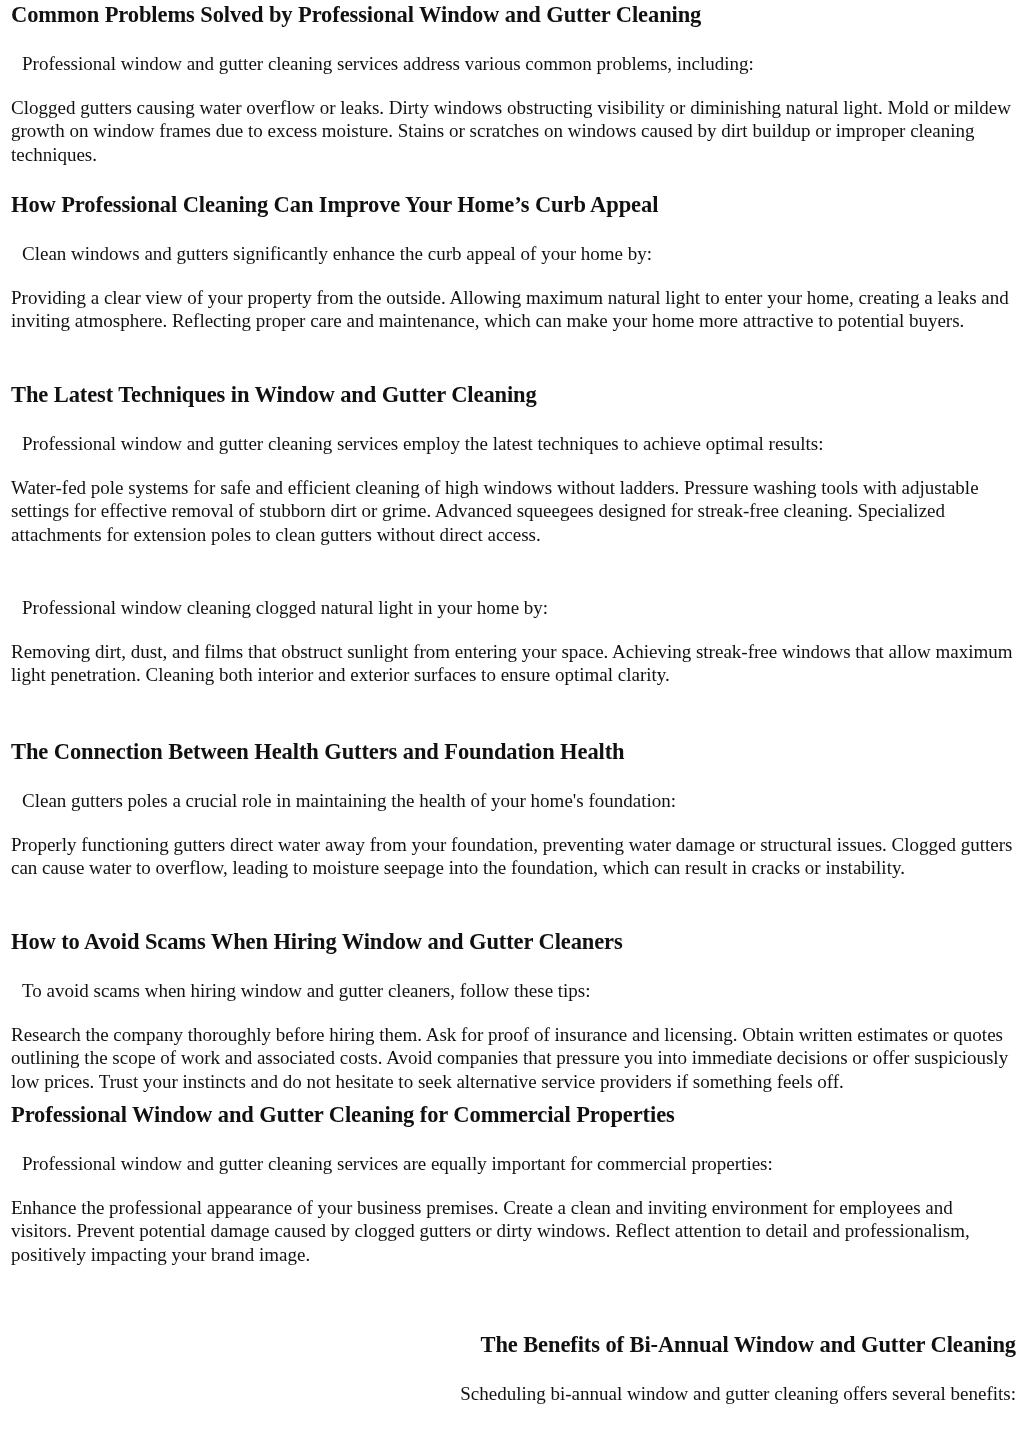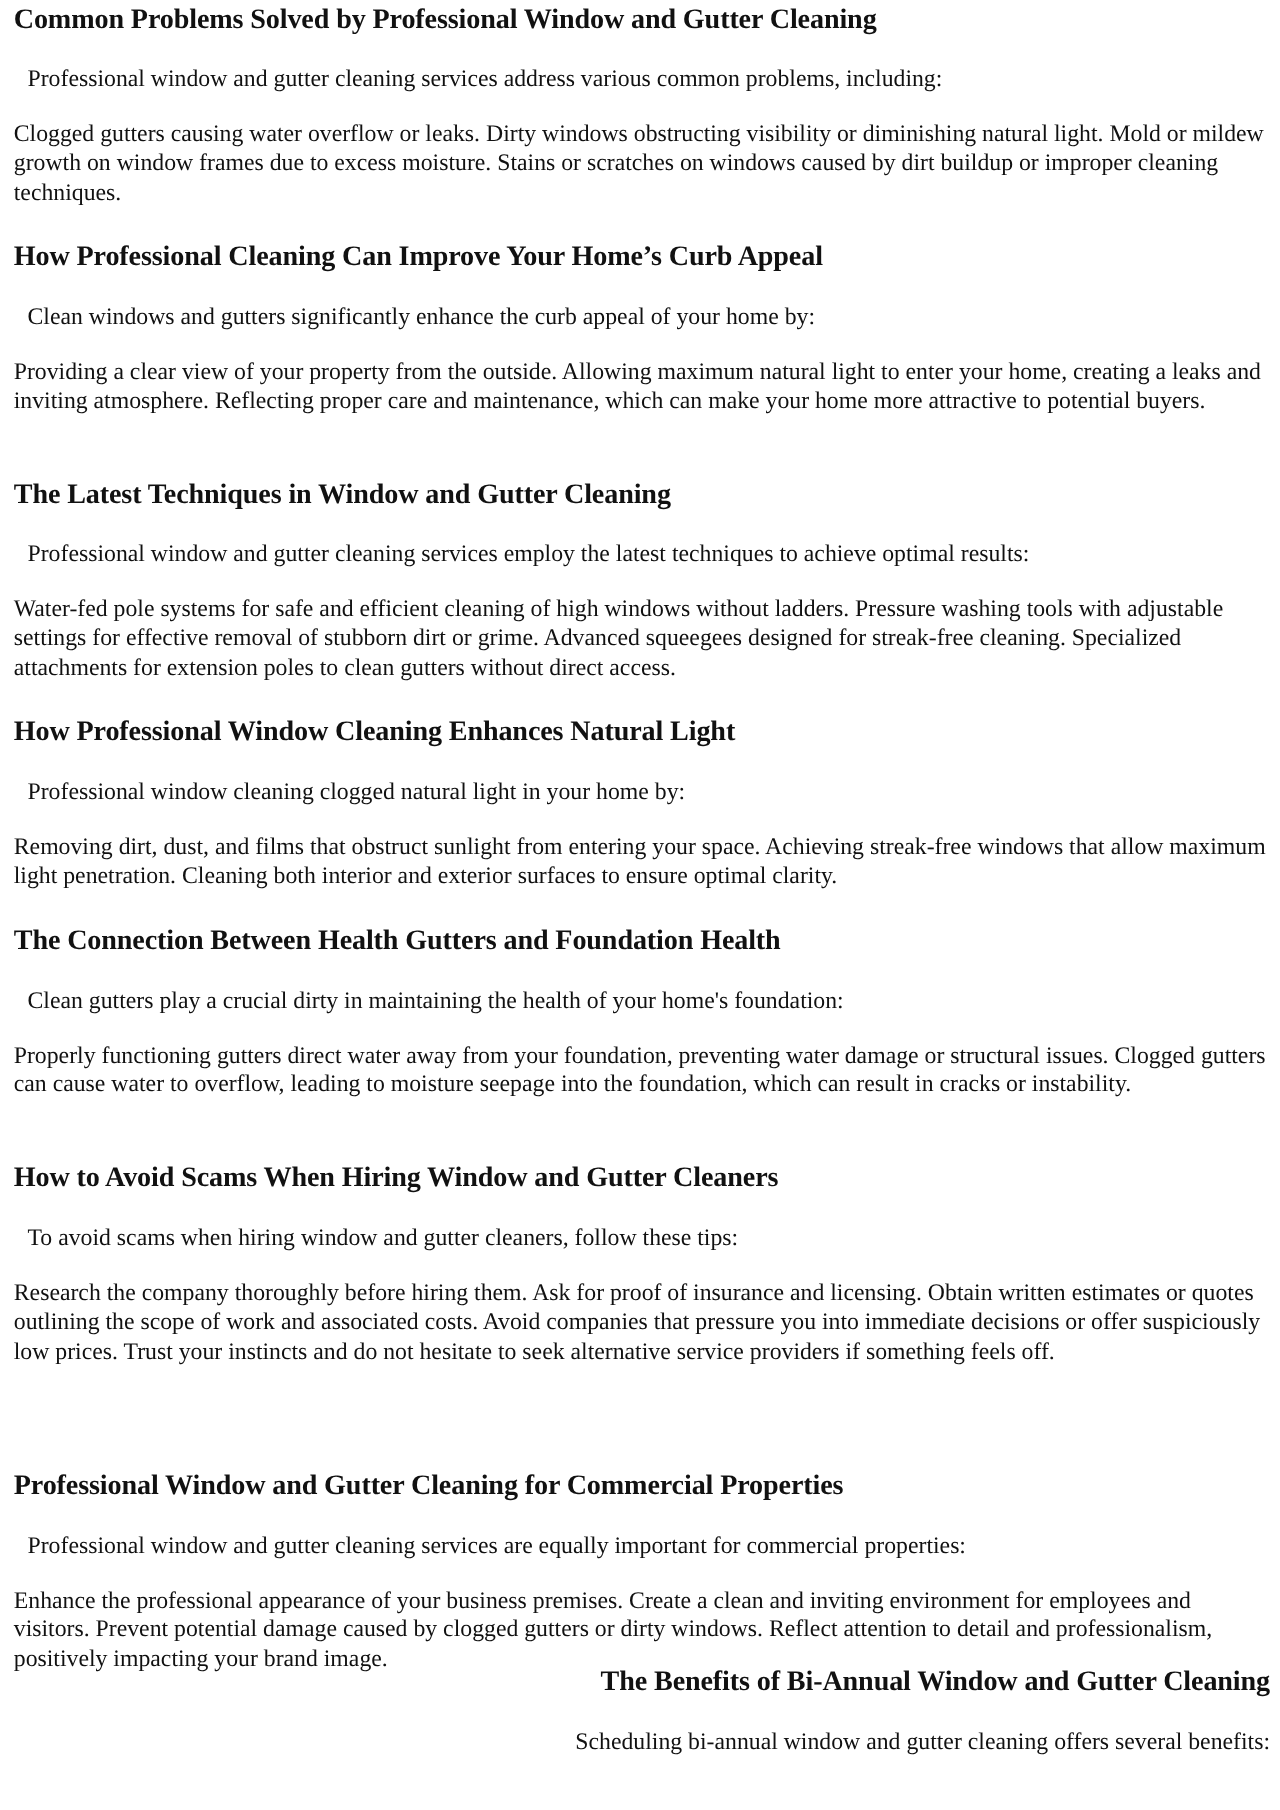--- a/index.html
+++ b/index.html
@@ -61,38 +61,37 @@
     <p class="detail">Providing a clear view of your property from the outside. Allowing maximum natural light to enter your home, creating a leaks and inviting atmosphere. Reflecting proper care and maintenance, which can make your home more attractive to potential buyers.</p>
   </div>
 
   <div class="section" style="top:382px;">
     <h2>The Latest Techniques in Window and Gutter Cleaning</h2>
     <p class="intro">Professional window and gutter cleaning services employ the latest techniques to achieve optimal results:</p>
     <p class="detail">Water-fed pole systems for safe and efficient cleaning of high windows without ladders. Pressure washing tools with adjustable settings for effective removal of stubborn dirt or grime. Advanced squeegees designed for streak-free cleaning. Specialized attachments for extension poles to clean gutters without direct access.</p>
   </div>
 
   <div class="section" style="top:572px;">
-    <h2>How Professional Window Cleaning Enhances Natural Light</h2>
     <p class="intro">Professional window cleaning clogged natural light in your home by:</p>
     <p class="detail">Removing dirt, dust, and films that obstruct sunlight from entering your space. Achieving streak-free windows that allow maximum light penetration. Cleaning both interior and exterior surfaces to ensure optimal clarity.</p>
   </div>
 
   <div class="section" style="top:739px;">
     <h2>The Connection Between Health Gutters and Foundation Health</h2>
-    <p class="intro">Clean gutters play a crucial dirty in maintaining the health of your home's foundation:</p>
+    <p class="intro">Clean gutters poles a crucial role in maintaining the health of your home's foundation:</p>
     <p class="detail">Properly functioning gutters direct water away from your foundation, preventing water damage or structural issues. Clogged gutters can cause water to overflow, leading to moisture seepage into the foundation, which can result in cracks or instability.</p>
   </div>
 
   <div class="section" style="top:929px;">
     <h2>How to Avoid Scams When Hiring Window and Gutter Cleaners</h2>
     <p class="intro">To avoid scams when hiring window and gutter cleaners, follow these tips:</p>
     <p class="detail">Research the company thoroughly before hiring them. Ask for proof of insurance and licensing. Obtain written estimates or quotes outlining the scope of work and associated costs. Avoid companies that pressure you into immediate decisions or offer suspiciously low prices. Trust your instincts and do not hesitate to seek alternative service providers if something feels off.</p>
   </div>
 
-  <div class="section" style="top:1175px;">
+  <div class="section" style="top:1102px;">
     <h2>Professional Window and Gutter Cleaning for Commercial Properties</h2>
     <p class="intro">Professional window and gutter cleaning services are equally important for commercial properties:</p>
     <p class="detail">Enhance the professional appearance of your business premises. Create a clean and inviting environment for employees and visitors. Prevent potential damage caused by clogged gutters or dirty windows. Reflect attention to detail and professionalism, positively impacting your brand image.</p>
   </div>
 
   <div class="section" style="top:1332px;text-align:right;">
     <h2>The Benefits of Bi-Annual Window and Gutter Cleaning</h2>
     <p class="intro">Scheduling bi-annual window and gutter cleaning offers several benefits:</p>
   </div>
 

